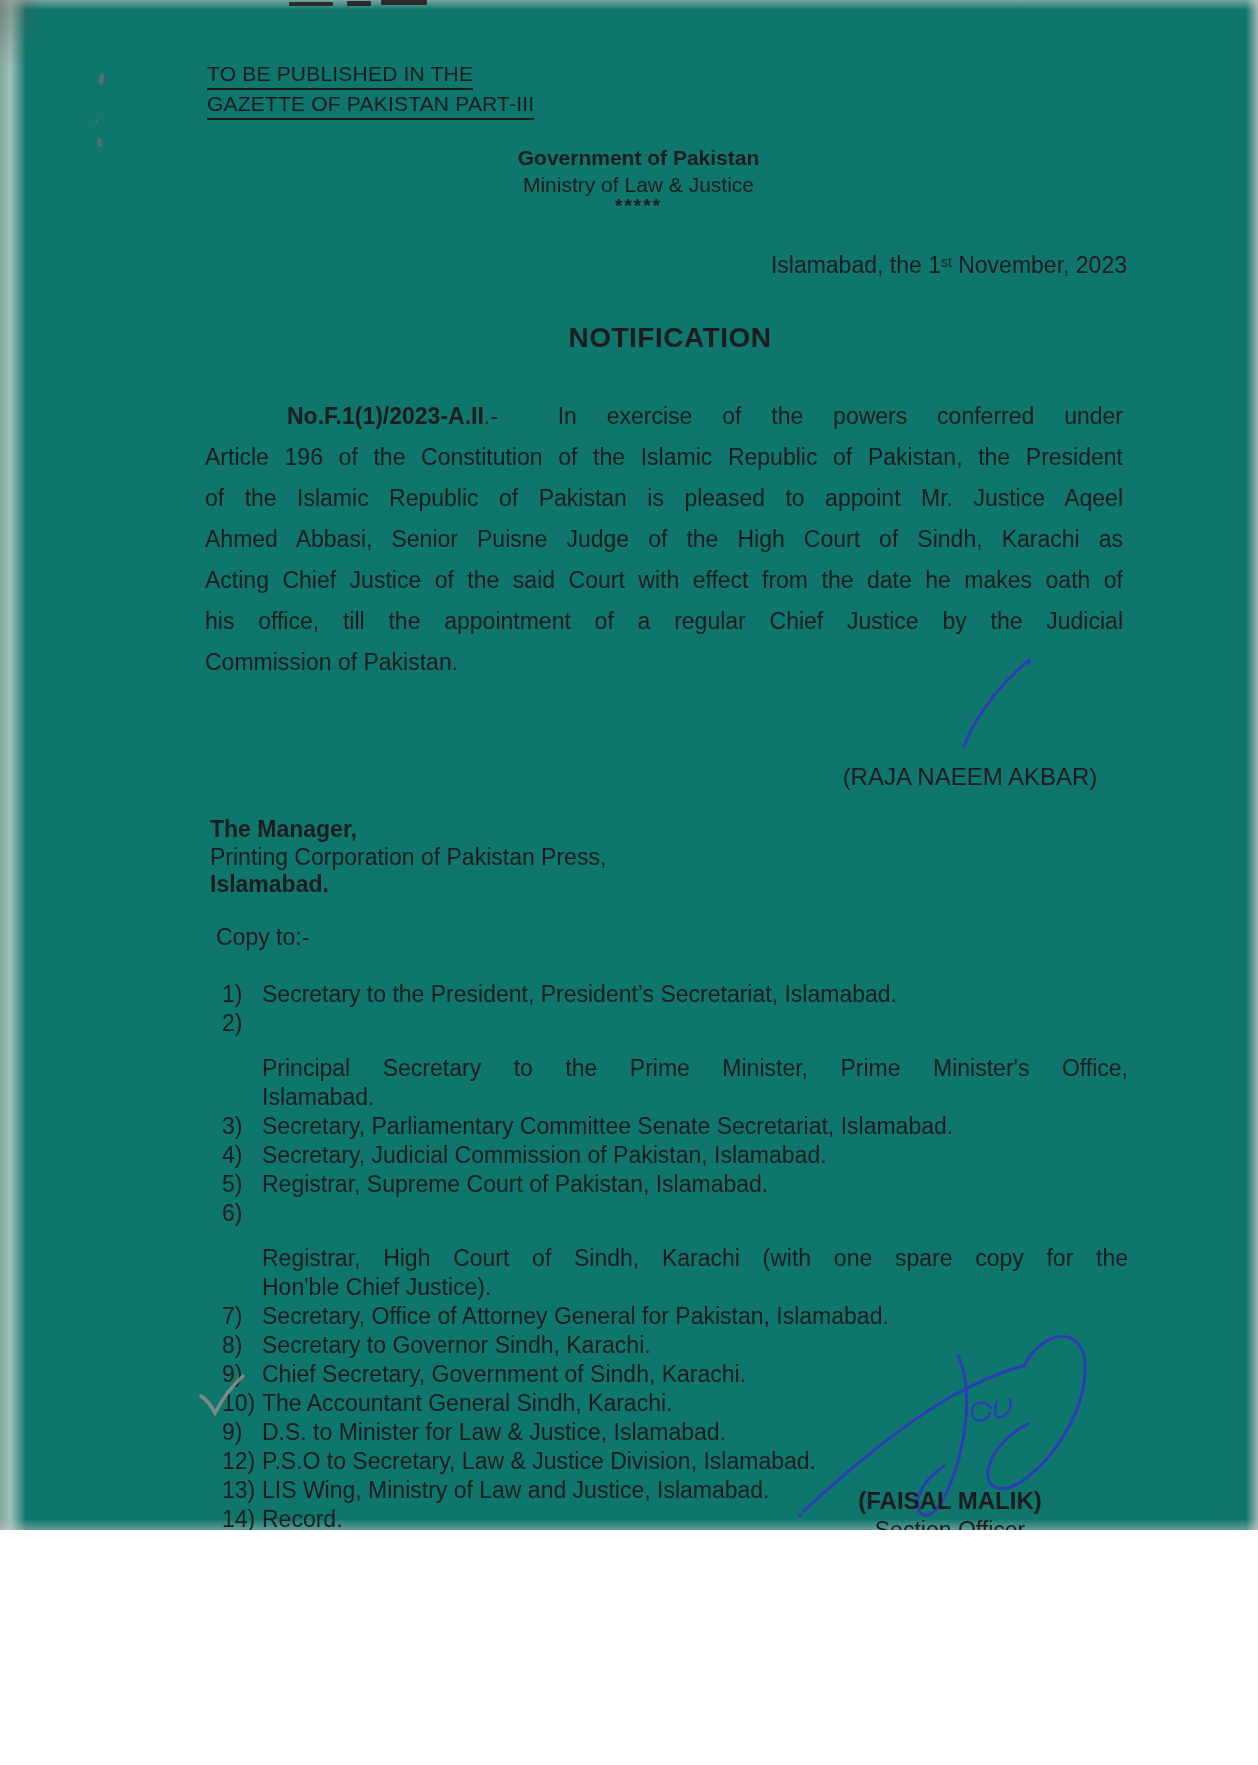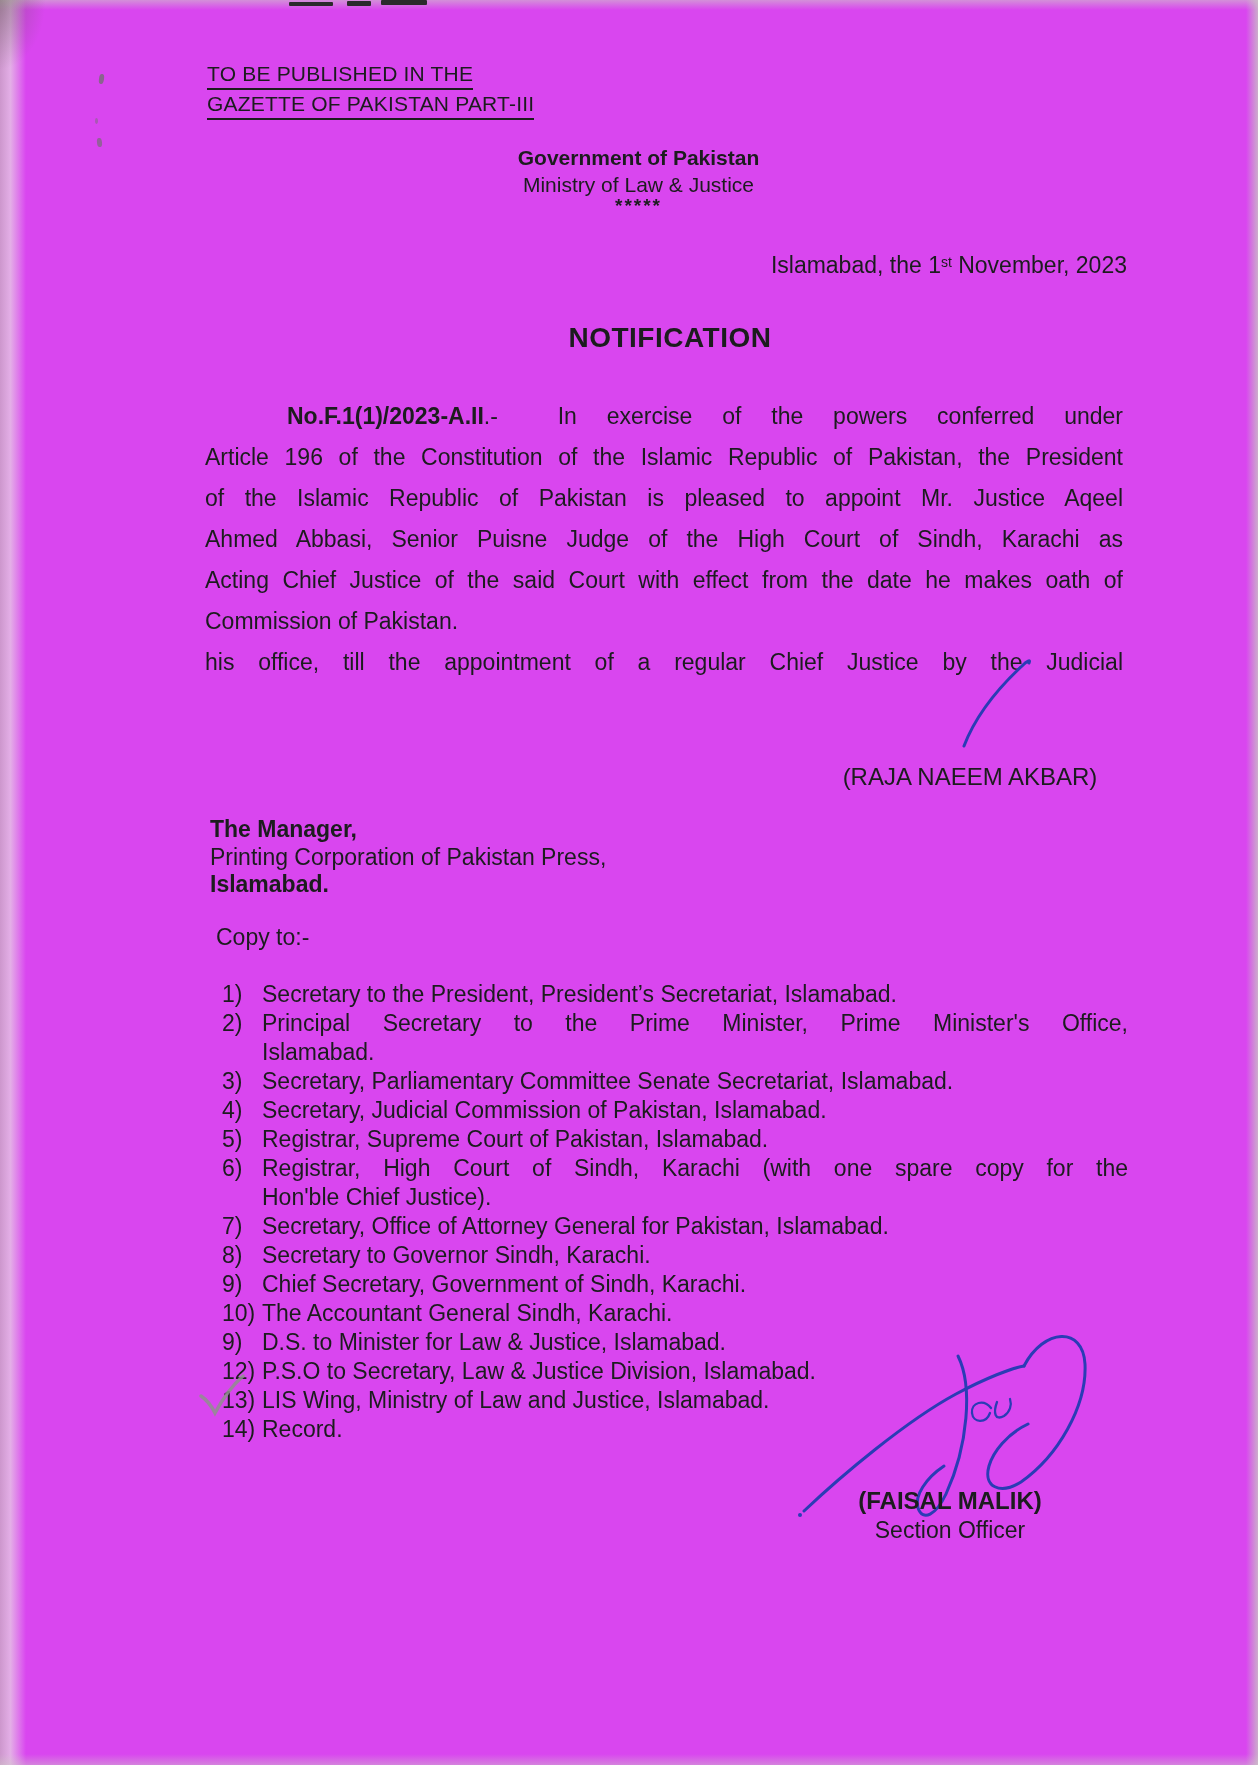--- a/index.html
+++ b/index.html
@@ -1,17 +1,17 @@
 <!DOCTYPE html>
 <html><head>
 <meta charset="utf-8">
 <style>
   html,body{margin:0;padding:0;background:#ffffff;}
   .page{
-    position:relative;width:1258px;height:1765px;background:#d946ef;overflow:hidden;
+    position:relative;width:1258px;height:1530px;background:#0f766e;overflow:hidden;
     font-family:"Liberation Sans","DejaVu Sans",sans-serif;color:#1c1c1e;
   }
   
   .edge-left{position:absolute;left:0;top:0;bottom:0;width:26px;
     background:linear-gradient(to right,#c6c2ba 0%,#e9e7e2 40%,rgba(255,255,255,0) 100%);opacity:.65;}
   .edge-top{position:absolute;left:0;top:0;right:0;height:10px;
     background:linear-gradient(to bottom,#cfccc6,rgba(255,255,255,0));opacity:.55;}
   .edge-right{position:absolute;right:0;top:0;bottom:0;width:12px;
     background:linear-gradient(to left,#c8c6c2,rgba(255,255,255,0));opacity:.8;}
   .edge-bottom{position:absolute;left:0;bottom:0;right:0;height:11px;
@@ -48,21 +48,21 @@
   .sig1{left:810px;top:762px;width:320px;}
   .sig1 .name{font-weight:normal;font-size:24px;line-height:30px;}
   .sig1 .role{font-size:23px;line-height:28px;}
   .addressee{left:210px;top:816px;font-size:23px;line-height:27.5px;}
   .copy-label{left:216px;top:924px;font-size:23px;}
   .copy-list{left:222px;top:980px;width:906px;font-size:23px;list-style:none;margin:0;padding:0;}
   .copy-item{display:flex;line-height:29px;}
   .copy-item .num{width:40px;flex:0 0 40px;}
   .copy-item .li-text{flex:1;}
   .copy-item .l2{display:block;}
-  .copy-item .l1.jl{display:block;text-align:justify;line-height:29px;height:29px;overflow:hidden;}
+  .copy-item .l1.jl{display:block;text-align:justify;line-height:29px;height:29px;overflow:hidden;margin-top:45px;}
   .copy-item .l1.jl::after{content:"";display:inline-block;width:100%;height:0;}
   .sig2{left:800px;top:1486px;width:300px;}
   .sig2 .name{font-weight:bold;font-size:24px;line-height:30px;text-align:center;}
   .sig2 .role{font-size:23px;line-height:28px;}
   .ink{position:absolute;}
 </style>
 </head>
 <body>
 
 <div class="page">
@@ -93,22 +93,22 @@
   <div class="abs dateline"><span>Islamabad, the 1</span><sup>st</sup><span> November, 2023</span></div>
 
   <div class="abs doc-title">NOTIFICATION</div>
 
   <div class="abs para">
     <span class="pline jl indent"><span class="b">No.F.1(1)/2023-A.II</span><span>.-&nbsp; In exercise of the powers conferred under</span></span>
     <span class="pline jl">Article 196 of the Constitution of the Islamic Republic of Pakistan, the President</span>
     <span class="pline jl">of the Islamic Republic of Pakistan is pleased to appoint Mr. Justice Aqeel</span>
     <span class="pline jl">Ahmed Abbasi, Senior Puisne Judge of the High Court of Sindh, Karachi as</span>
     <span class="pline jl">Acting Chief Justice of the said Court with effect from the date he makes oath of</span>
+    <span class="pline jl">his office, till the appointment of a regular Chief Justice by the Judicial</span>
     <span class="pline">Commission of Pakistan.</span>
-    <span class="pline jl">his office, till the appointment of a regular Chief Justice by the Judicial</span>
   </div>
 
   <svg class="ink" style="left:940px;top:648px;" width="110" height="105" viewBox="0 0 110 105">
     <path d="M 24 98 C 34 72, 54 44, 82 18 C 87 13, 91 11, 89 15" fill="none" stroke="#2b3cb5" stroke-width="3" stroke-linecap="round"></path>
   </svg>
 
   <div class="abs sig1 sig-block">
     <div class="name">(RAJA NAEEM AKBAR)</div>
   </div>
 

